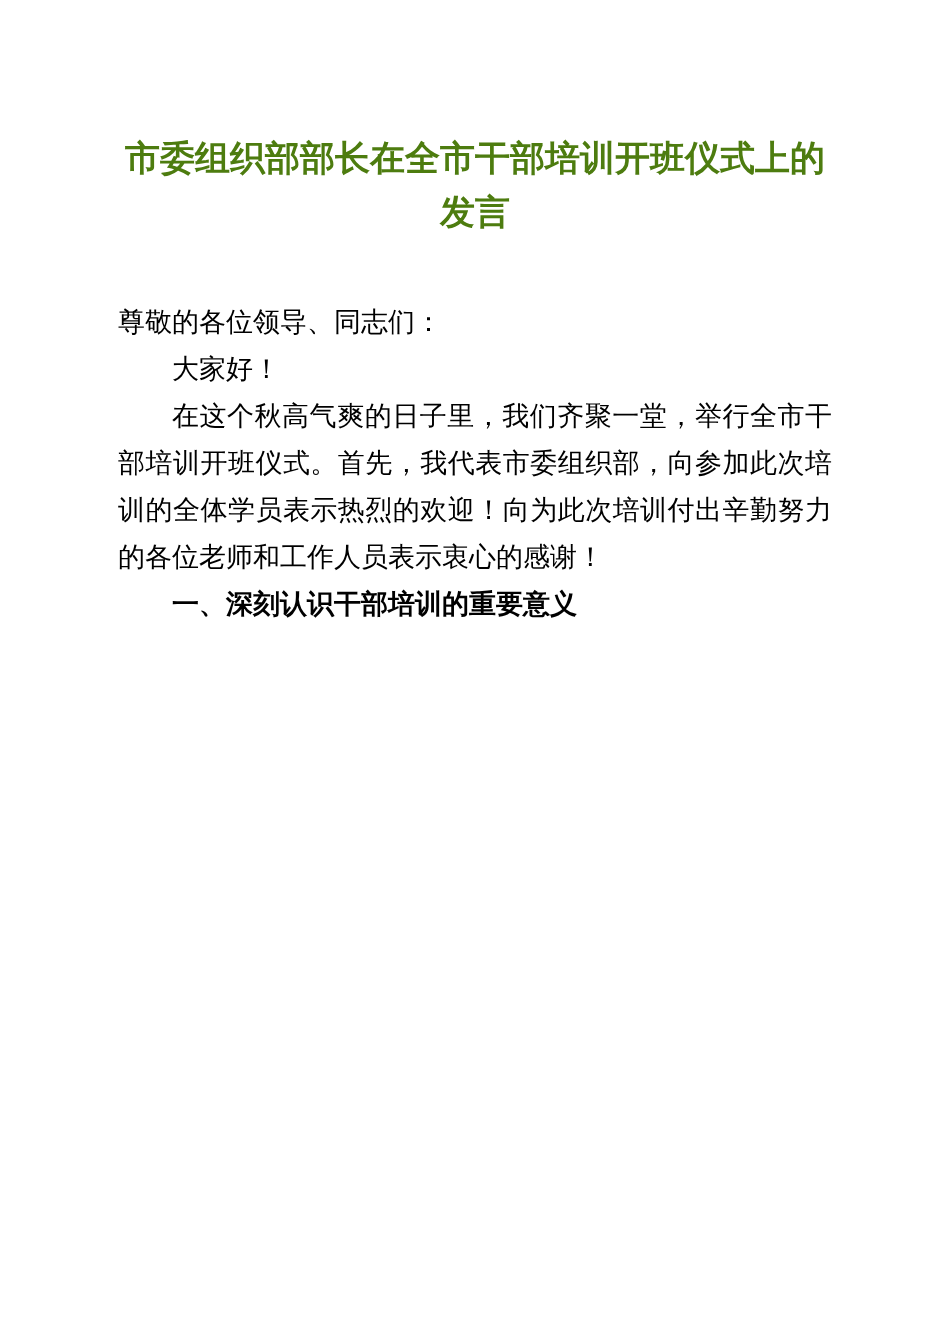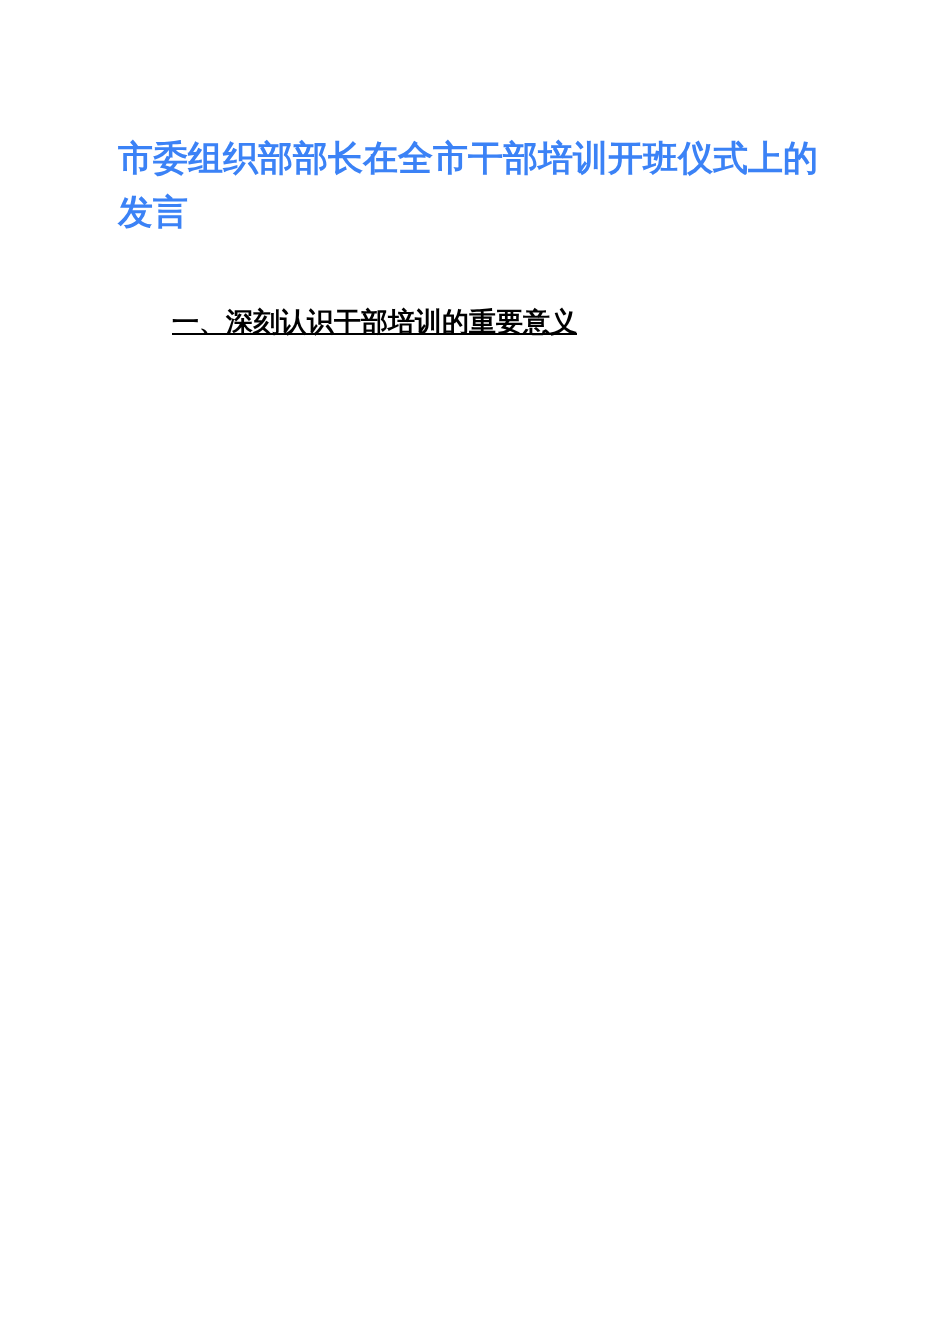--- a/index.html
+++ b/index.html
@@ -16,48 +16,51 @@
       color: #000000;
       font-family: "Liberation Serif", serif;
       font-size: 27px;
       line-height: 47px;
     }
     .doc-title {
       margin: 0 0 58px 0;
       font-size: 35px;
       line-height: 1.55;
       font-weight: bold;
-      color: #3b82f6;
+      text-align: center;
+      color: #4d7c0f;
       font-family: "Liberation Serif", serif;
     }
     .para {
       margin: 0;
       text-align: justify;
       text-indent: 2em;
       word-break: break-all;
     }
     .para.no-indent {
       text-indent: 0;
     }
     .section-heading {
       margin: 0;
       text-indent: 2em;
       font-weight: bold;
       font-family: "Liberation Sans", sans-serif;
       text-align: justify;
-      text-decoration: underline;
     }
   </style>
 </head>
 <body>
 
 <div class="page">
 
   <h1 class="doc-title">市委组织部部长在全市干部培训开班仪式上的发言</h1>
 
+  <p class="para no-indent">尊敬的各位领导、同志们：</p>
 
+  <p class="para">大家好！</p>
 
+  <p class="para">在这个秋高气爽的日子里，我们齐聚一堂，举行全市干部培训开班仪式。首先，我代表市委组织部，向参加此次培训的全体学员表示热烈的欢迎！向为此次培训付出辛勤努力的各位老师和工作人员表示衷心的感谢！</p>
 
 
   <p class="section-heading">一、深刻认识干部培训的重要意义</p>
 
 
 </div>
 
 </body></html>

